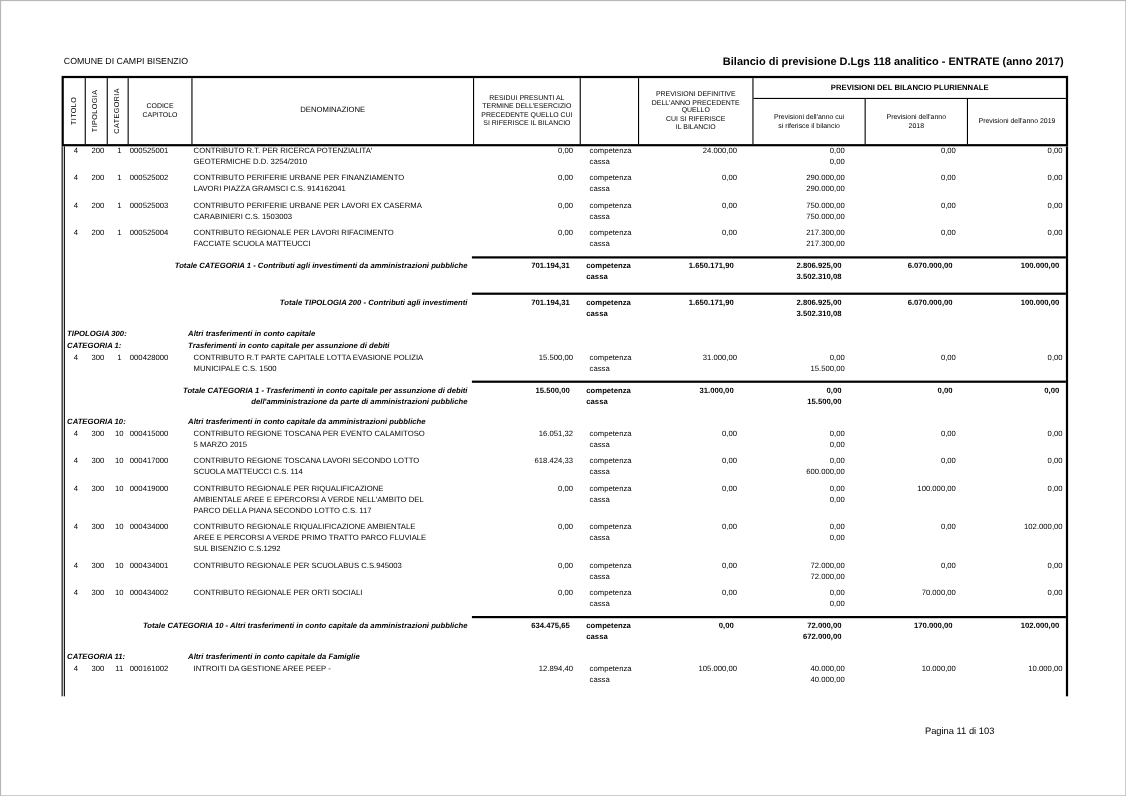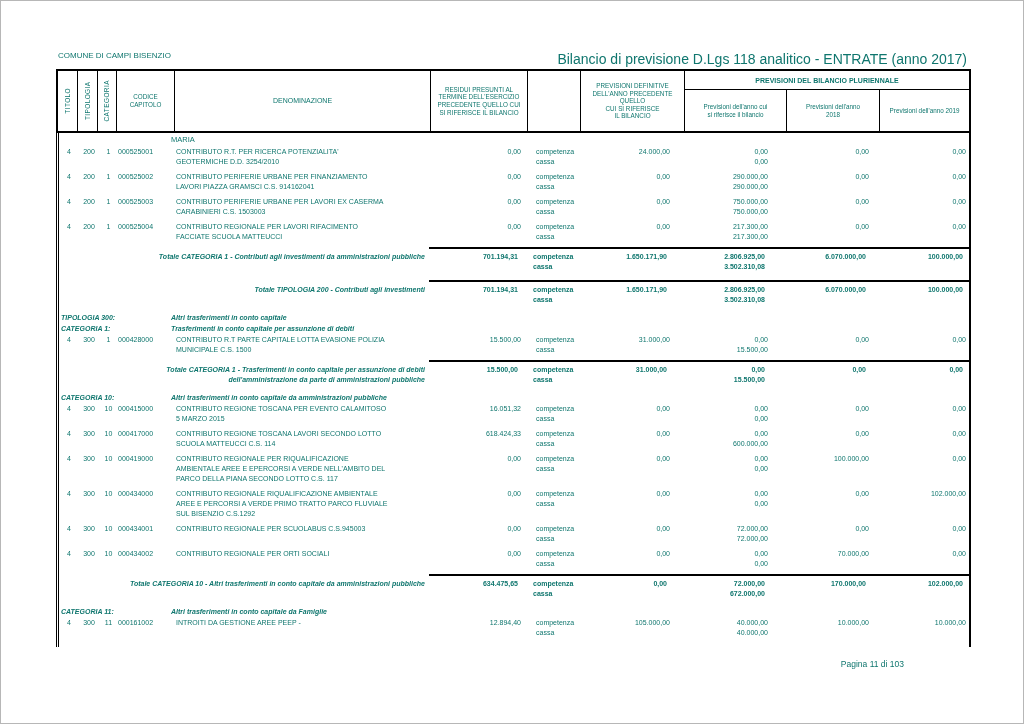--- a/index.html
+++ b/index.html
@@ -1,23 +1,23 @@
 <!DOCTYPE html>
 <html><head>
 <meta charset="utf-8">
 <style>
   * { margin:0; padding:0; box-sizing:border-box; }
   html,body { background:#ffffff; }
   .page {
     position:relative; width:1024px; height:724px; background:#fff;
     border:1px solid #b7b7b7; overflow:hidden;
-    font-family:"Liberation Sans", sans-serif; color:#0f766e;
+    font-family:"Liberation Sans", sans-serif; color:#000000;
   }
   .top-left  { position:absolute; left:57px;  top:50px; font-size:8px; }
-  .top-right { position:absolute; right:56px; top:50px; font-size:14px; }
+  .top-right { position:absolute; right:56px; top:50px; font-size:10px;font-weight:bold; }
   .footer    { position:absolute; top:658px; right:119px; font-size:8.5px; }
 
   .doc-table { position:absolute; left:55px; top:68px; width:915px; }
 
   
   .thead { display:flex; height:64px; border:2px solid #000; }
   .hc { border-right:1px solid #000; display:flex; align-items:center; justify-content:center;
         text-align:center; font-size:6.3px; line-height:7.6px; white-space:pre-line; }
   .vcell span { transform:rotate(-90deg); white-space:nowrap; font-size:6.5px; letter-spacing:.4px; }
   .hc-tit { width:20px; } .hc-tip { width:20px; } .hc-cat { width:19px; }
@@ -88,21 +88,20 @@
           <div class="hc-sub hc-anno">Previsioni dell'anno cui
 si riferisce il bilancio</div>
           <div class="hc-sub hc-y18">Previsioni dell'anno
 2018</div>
           <div class="hc-sub hc-y19">Previsioni dell'anno 2019</div>
         </div>
       </div>
     </div>
 
     <div class="tbody" id="tbody">
-      <div class="maria">MARIA</div>
     <div class="row entry">
           <div class="c-tit">4</div>
           <div class="c-tip">200</div>
           <div class="c-cat">1</div>
           <div class="c-cod">000525001</div>
           <div class="c-den">
             <div class="">CONTRIBUTO R.T. PER RICERCA POTENZIALITA'</div>
             <div class="">GEOTERMICHE D.D. 3254/2010</div>
           </div>
           <div class="c-res">0,00</div>

